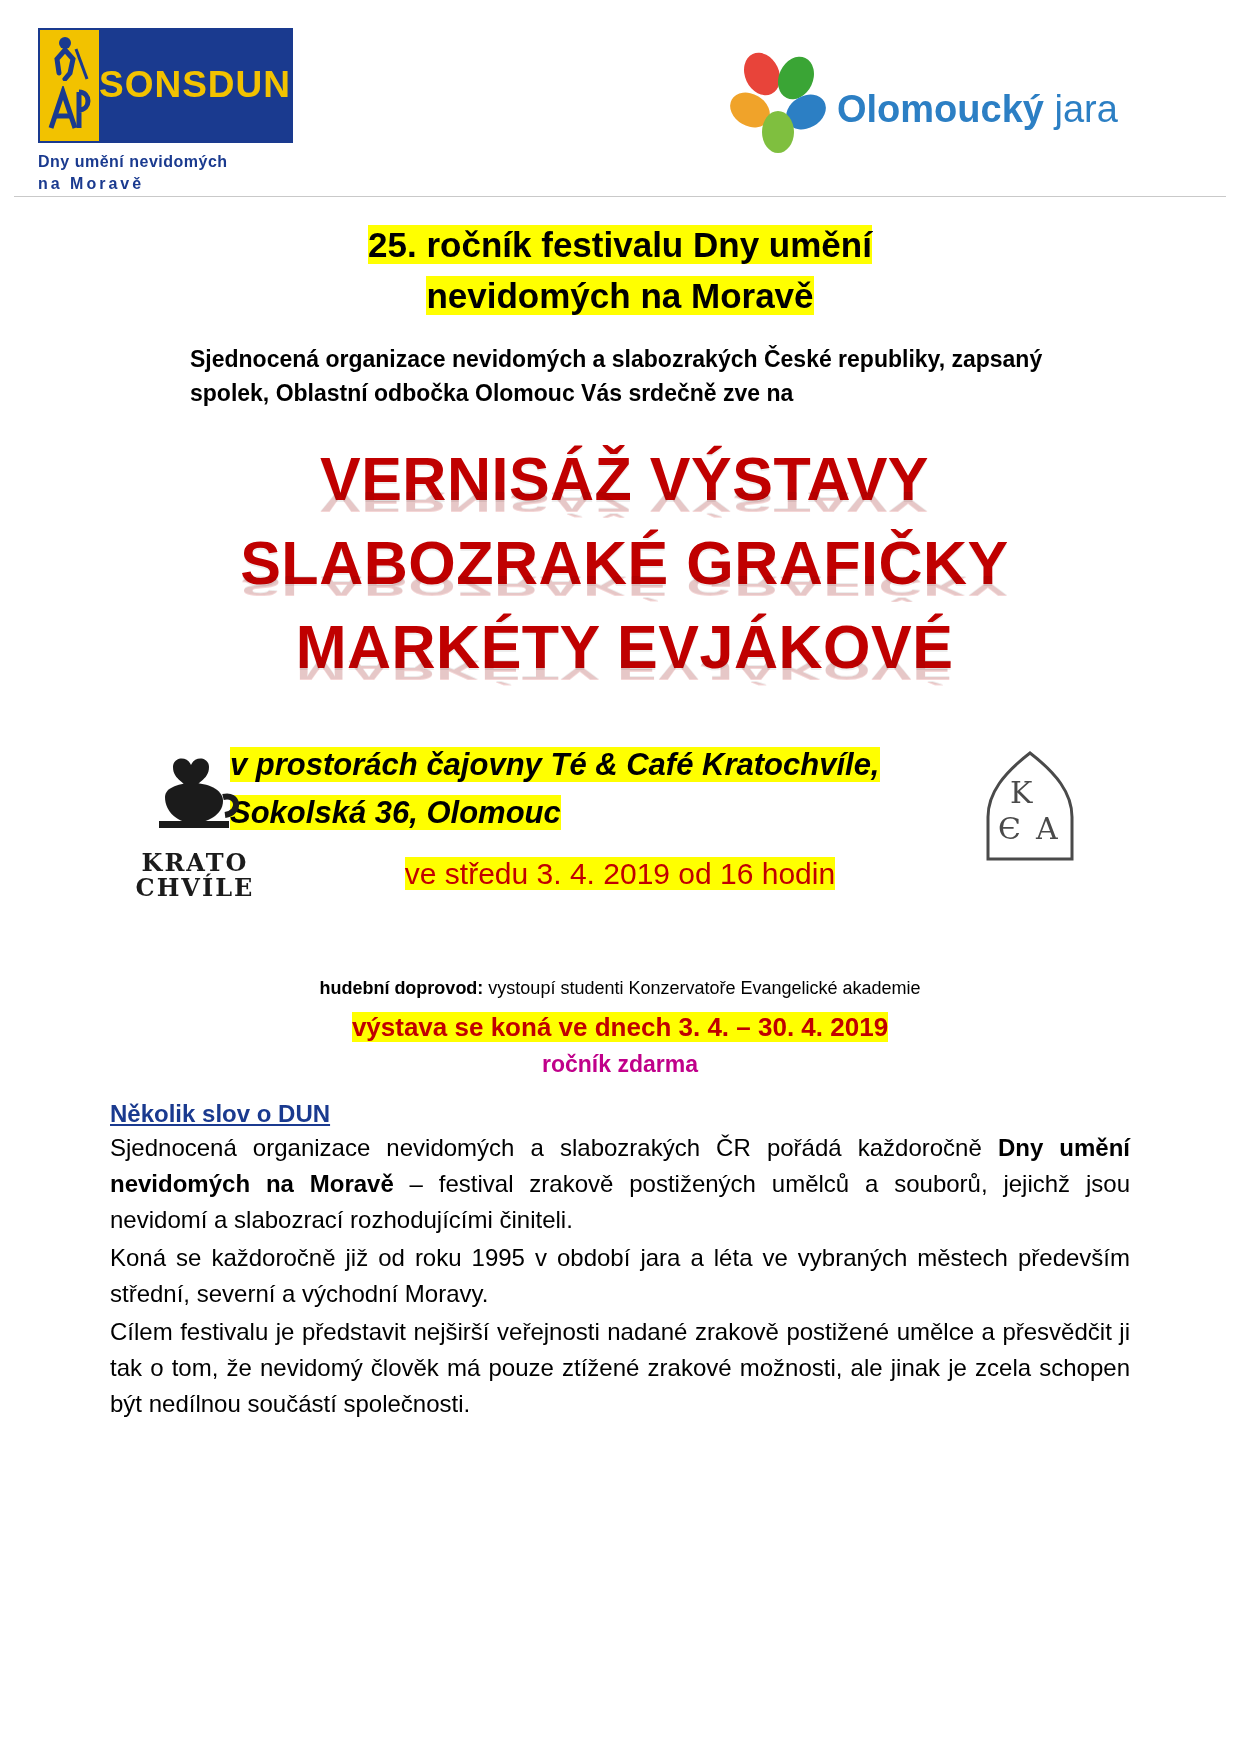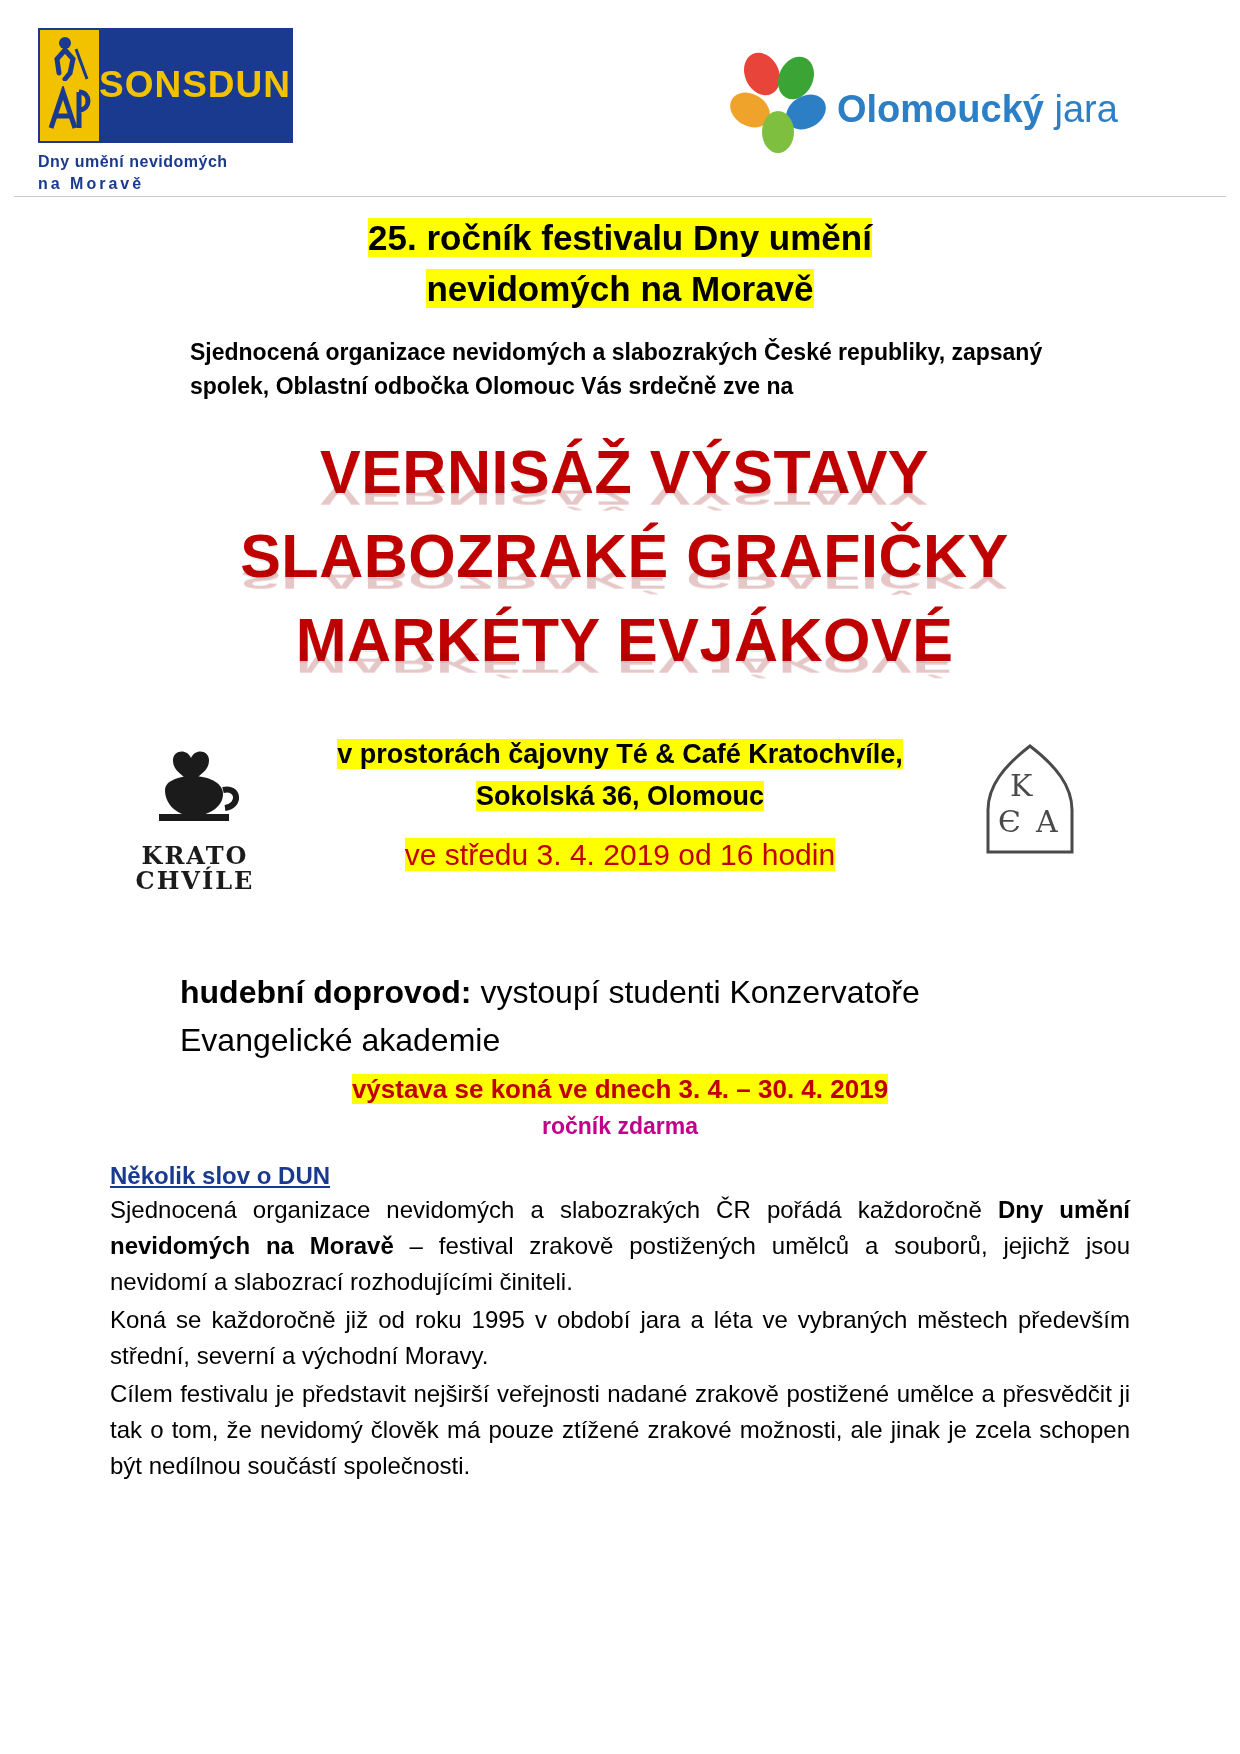--- a/index.html
+++ b/index.html
@@ -110,21 +110,21 @@
   }
   .ol-text .light {
     font-weight: normal;
   }
 
   
   .hl {
     background: #ffff00;
   }
   h1.title {
-    margin: 13px 0 0 0;
+    margin: 20px 0 0 0;
     text-align: center;
     font-size: 35px;
     font-weight: bold;
     line-height: 1.45;
   }
   .org {
     margin: 20px auto 0 auto;
     width: 860px;
     text-align: left;
     font-size: 23px;
@@ -159,25 +159,25 @@
     filter: blur(0.6px);
   }
 
   
   .venue-band {
     position: relative;
     margin-top: 52px;
     min-height: 190px;
   }
   .venue-text {
-    text-align: center;
-    font-size: 27px;
+    font-size: 31px;
     font-weight: bold;
     line-height: 1.55;
     padding: 0 230px;
+    font-style: italic;
   }
   .date-text {
     margin-top: 20px;
     text-align: center;
     font-size: 30px;
     font-weight: normal;
     color: #c00000;
   }
   .kratochvile-logo {
     position: absolute;
@@ -204,22 +204,22 @@
     right: 150px;
     top: 6px;
     width: 120px;
     height: 120px;
   }
 
   
   .music {
     margin: 44px auto 0 auto;
     width: 880px;
-    text-align: left;
-    font-size: 32px;
+    text-align: center;
+    font-size: 18px;
     line-height: 1.5;
   }
   .music b { font-weight: bold; }
   .expo {
     margin: 10px 0 0 0;
     text-align: center;
     font-size: 26px;
     font-weight: bold;
     color: #c00000;
   }

